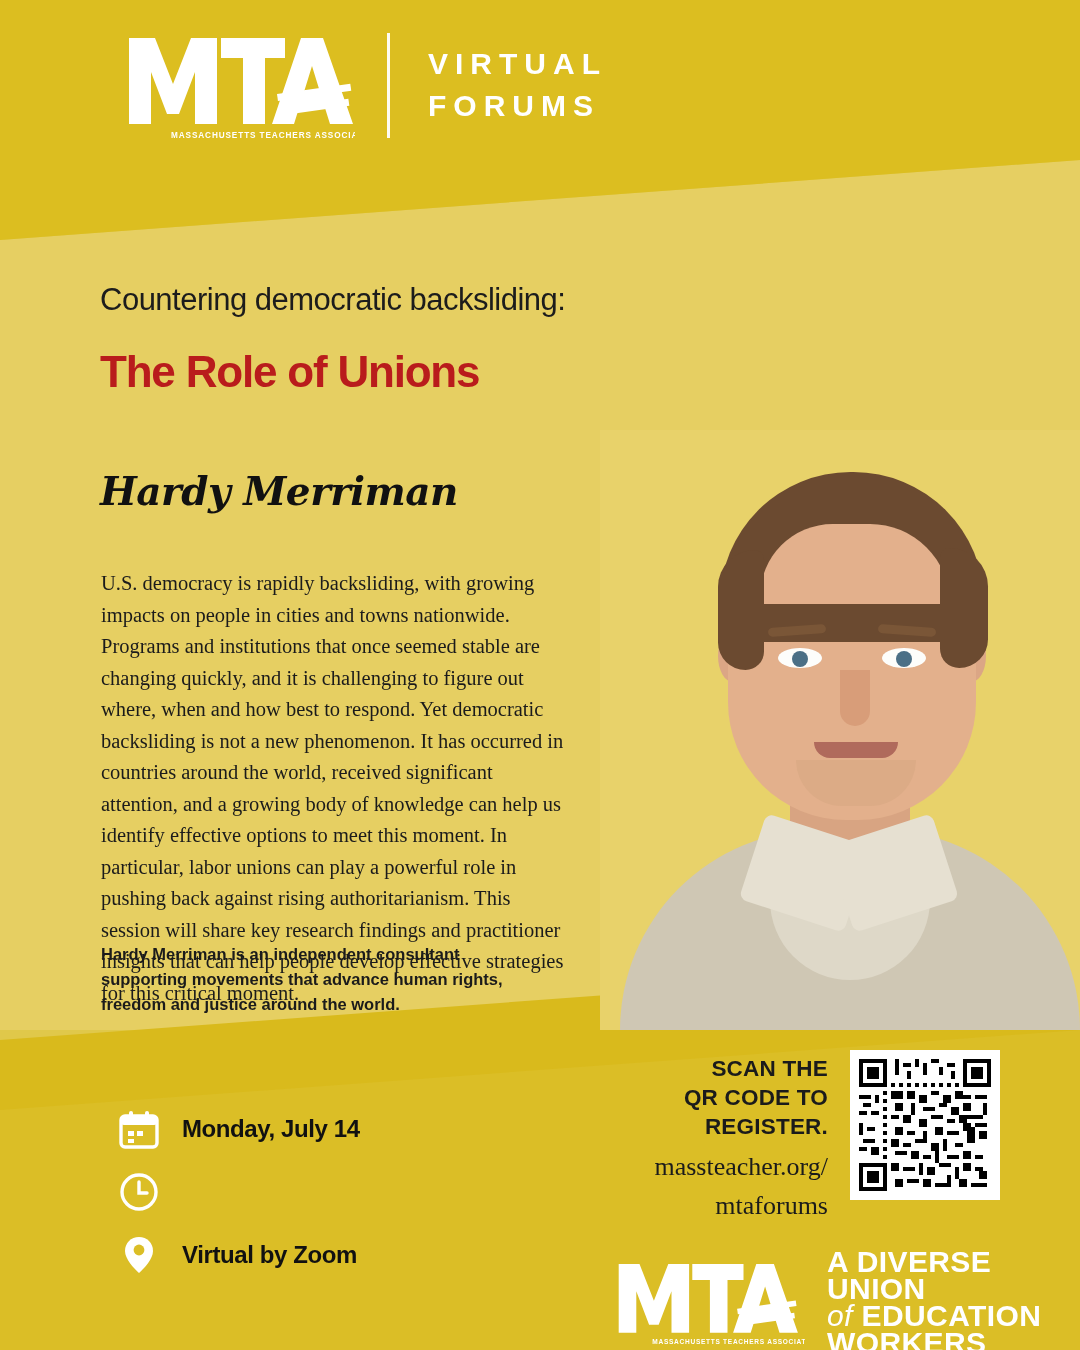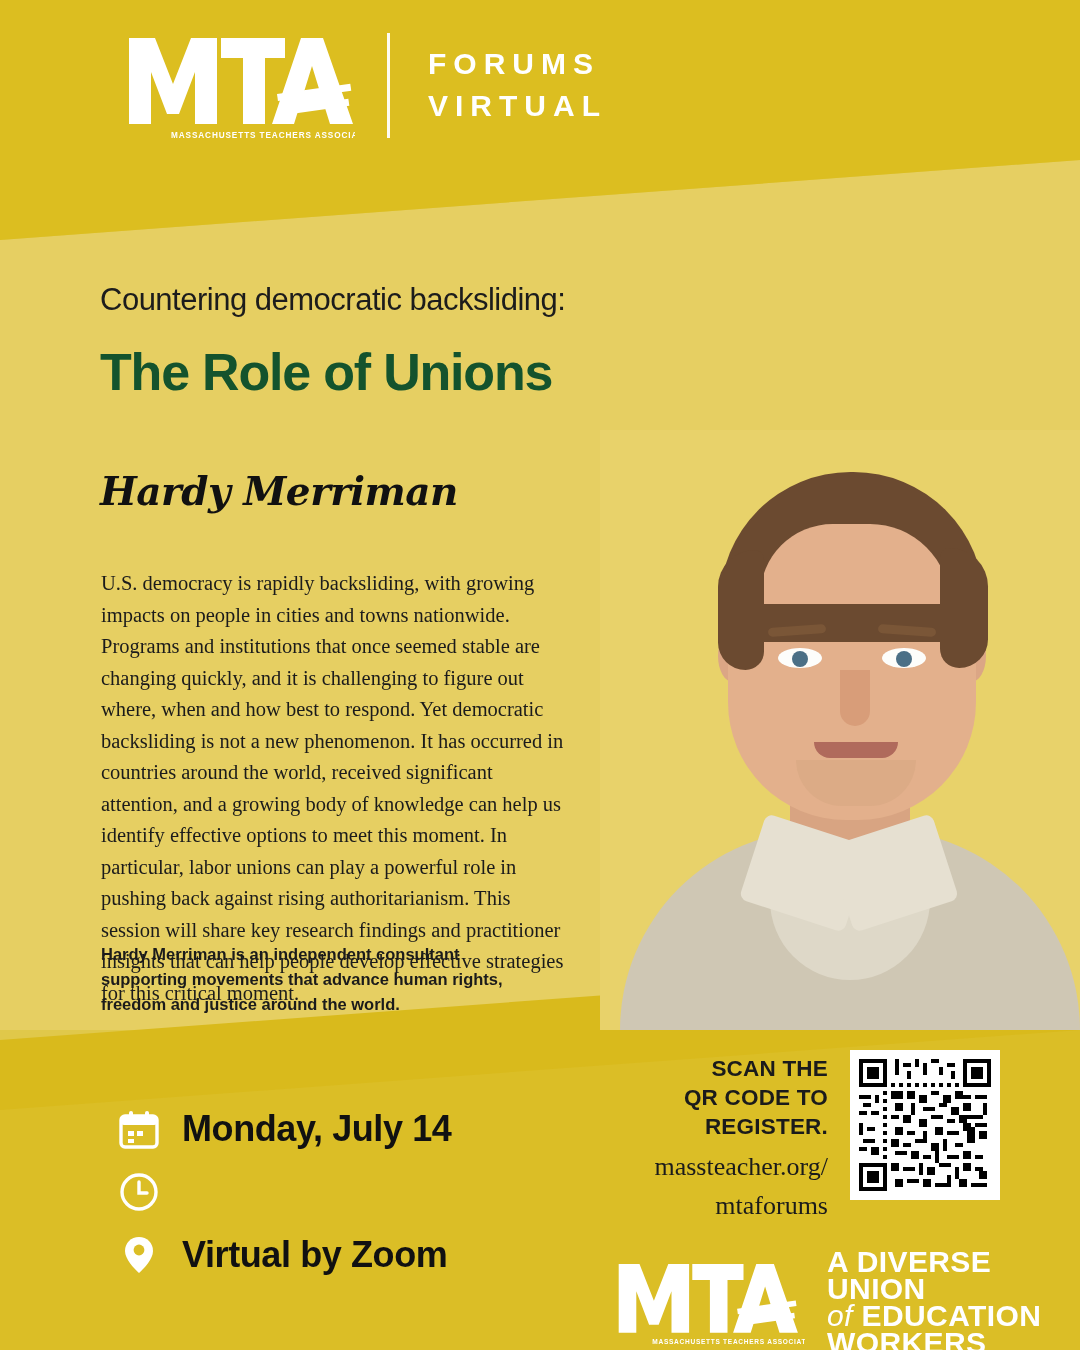--- a/index.html
+++ b/index.html
@@ -54,21 +54,21 @@
     letter-spacing:7px;
   }
 
   
   .title-wrap { position:absolute; left:100px; top:272px; z-index:6; width:820px; }
   .title-line1 {
     font-size:31px; color:#1c1c1c; font-weight:400; letter-spacing:-0.5px;
     line-height:56px;
   }
   .title-line2 {
-    font-size:52px; color:#14532d; font-weight:bold; letter-spacing:-1.2px;
+    font-size:44px; color:#b91c1c; font-weight:bold; letter-spacing:-1.2px;
     line-height:80px; margin-top:4px;
   }
   .speaker {
     position:absolute; left:100px; top:468px; z-index:6;
     font-family:"DejaVu Serif", serif;
     font-style:italic; font-weight:bold; font-size:39px; color:#111111;
     letter-spacing:-0.5px;
   }
 
   
@@ -149,21 +149,21 @@
   .qr {
     width:150px; height:150px; background:#ffffff; padding:9px;
   }
   .qr svg { display:block; }
 
   
   .details { position:absolute; left:118px; top:1108px; z-index:7; }
   .detail-row { display:flex; align-items:center; margin-bottom:21px; }
   .detail-icon { width:42px; height:42px; margin-right:22px; flex:0 0 42px; }
   .detail-text {
-    font-weight:bold; font-size:36px; color:#111111; letter-spacing:-0.4px;
+    font-weight:bold; font-size:24px; color:#111111; letter-spacing:-0.4px;
   }
 
   
   .footer-logo { position:absolute; left:610px; top:1248px; z-index:7; display:flex; align-items:center; }
   .footer-mta { width:195px; height:92px; }
   .footer-tag {
     margin-left:22px; color:#ffffff; font-weight:bold; font-size:30px;
     line-height:27px; letter-spacing:.4px;
   }
   .footer-tag .it { font-style:italic; font-weight:normal; }
@@ -188,22 +188,22 @@
         <path d="M176 10 L198 10 L228 96 L205 96 L200 80 L174 80 L169 96 L147 96 Z M187 38 L179 64 L195 64 Z"></path>
 
         <rect x="152" y="66" width="74" height="7" transform="rotate(-8 152 66)"></rect>
         <rect x="158" y="80" width="66" height="7" transform="rotate(-8 158 80)"></rect>
       </g>
       <text x="46" y="110" fill="#ffffff" font-family="Liberation Sans, sans-serif" font-size="8.2" font-weight="bold" letter-spacing="0.9">MASSACHUSETTS TEACHERS ASSOCIATION</text>
     </svg>
   </div>
   <div class="divider"></div>
   <div class="vf-text">
+    <div>VIRTUAL</div>
     <div>FORUMS</div>
-    <div>VIRTUAL</div>
   </div>
 </div>
 
 <div class="title-wrap">
   <div class="title-line1">Countering democratic backsliding:</div>
   <div class="title-line2">The Role of Unions</div>
 </div>
 <div class="speaker">Hardy Merriman</div>
 
 <div class="portrait">

